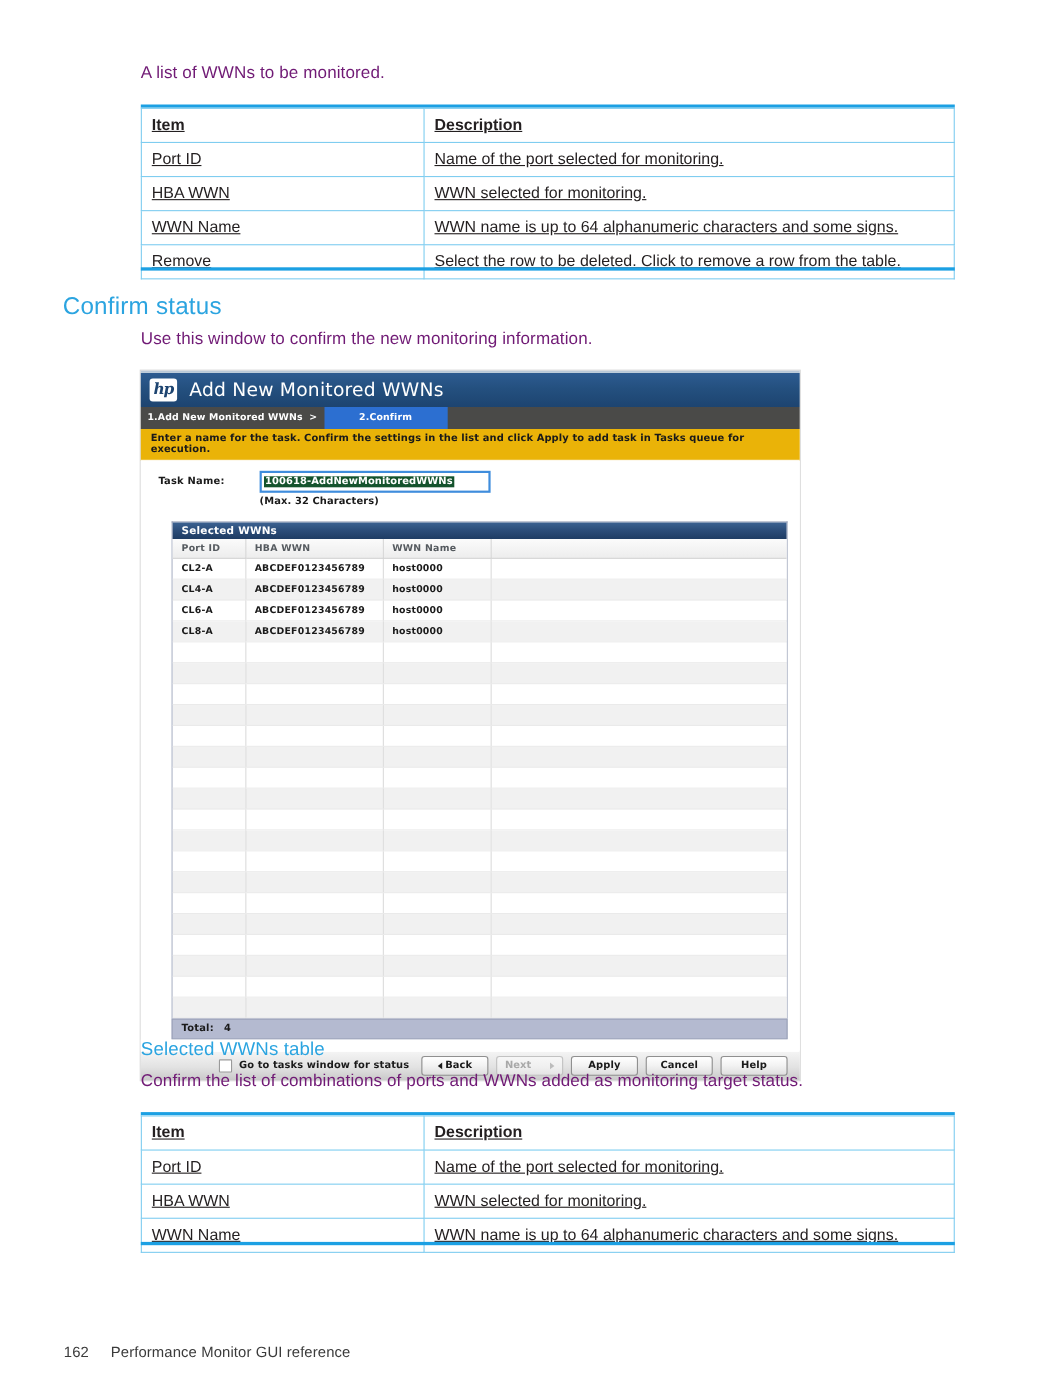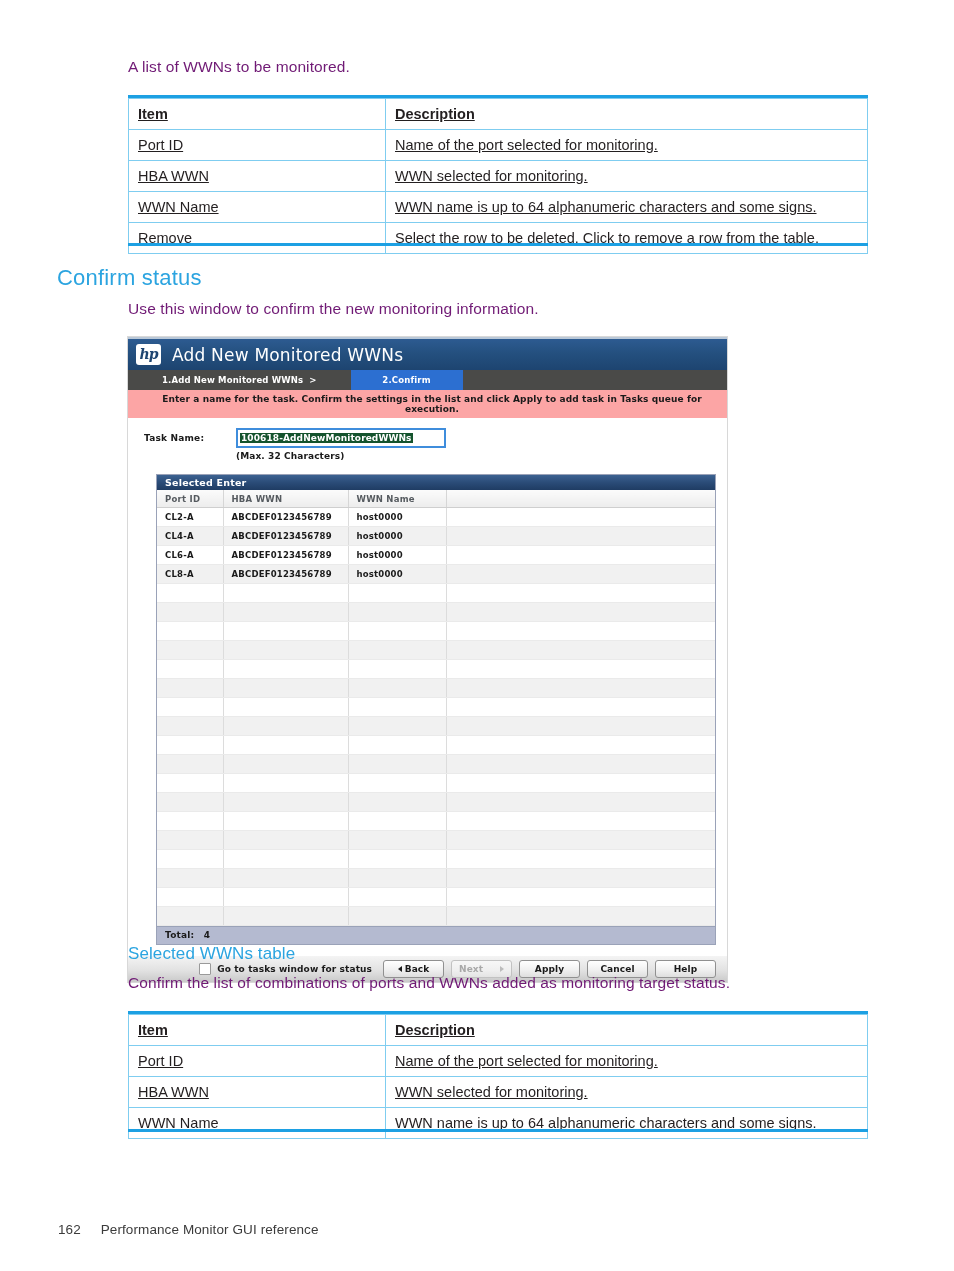--- a/index.html
+++ b/index.html
@@ -120,37 +120,35 @@
     font-size: 8.5px;
     color: #ffffff;
   }
   .bc-step {
     display: flex;
     align-items: center;
     padding: 0 6px;
     white-space: nowrap;
     font-weight: bold;
     letter-spacing: .15px;
-    margin-left: 28px;
   }
   .bc-step.current {
     background: #2c6fd1;
     width: 112px;
     justify-content: center;
     padding: 0;
   }
   .app-instruction {
-    background: #fca5a5;
+    background: #eab308;
     font-size: 9px;
     font-weight: bold;
     color: #1a1a1a;
     padding: 4px 0 4px 9px;
     letter-spacing: .1px;
     border-bottom: 1px solid #ffffff;
-    text-align: center;
   }
   .app-body {
     background: #ffffff;
     padding: 0;
   }
   .task-row {
     display: flex;
     align-items: center;
     padding: 9px 0 0 16px;
   }
@@ -385,21 +383,21 @@
 
     <div class="task-row">
       <div class="task-label">Task Name:</div>
       <div class="task-input">
         <span class="task-input-value">100618-AddNewMonitoredWWNs</span>
       </div>
     </div>
     <div class="task-hint">(Max. 32 Characters)</div>
 
     <div class="wwn-panel">
-      <div class="wwn-panel-title">Selected Enter</div>
+      <div class="wwn-panel-title">Selected WWNs</div>
       <table class="wwn-grid">
         <colgroup>
           <col class="col-port">
             <col class="col-hba">
             <col class="col-name">
             <col>
         </colgroup>
         <thead>
           <tr>
             <th>Port ID</th>

